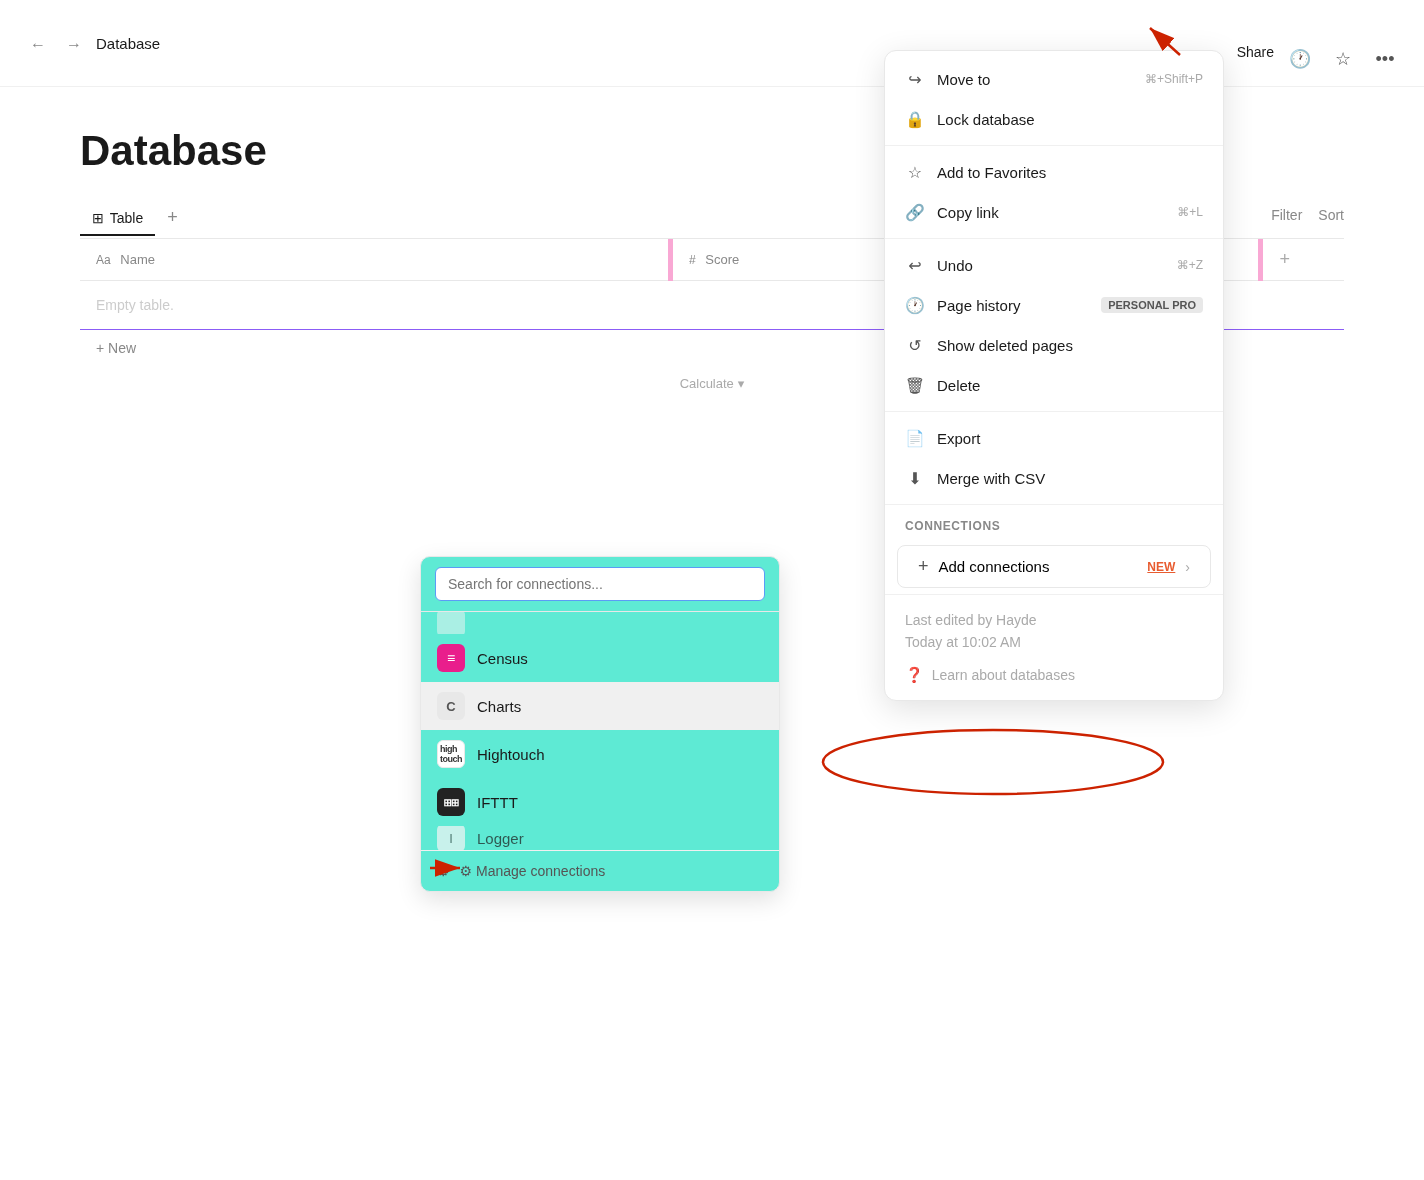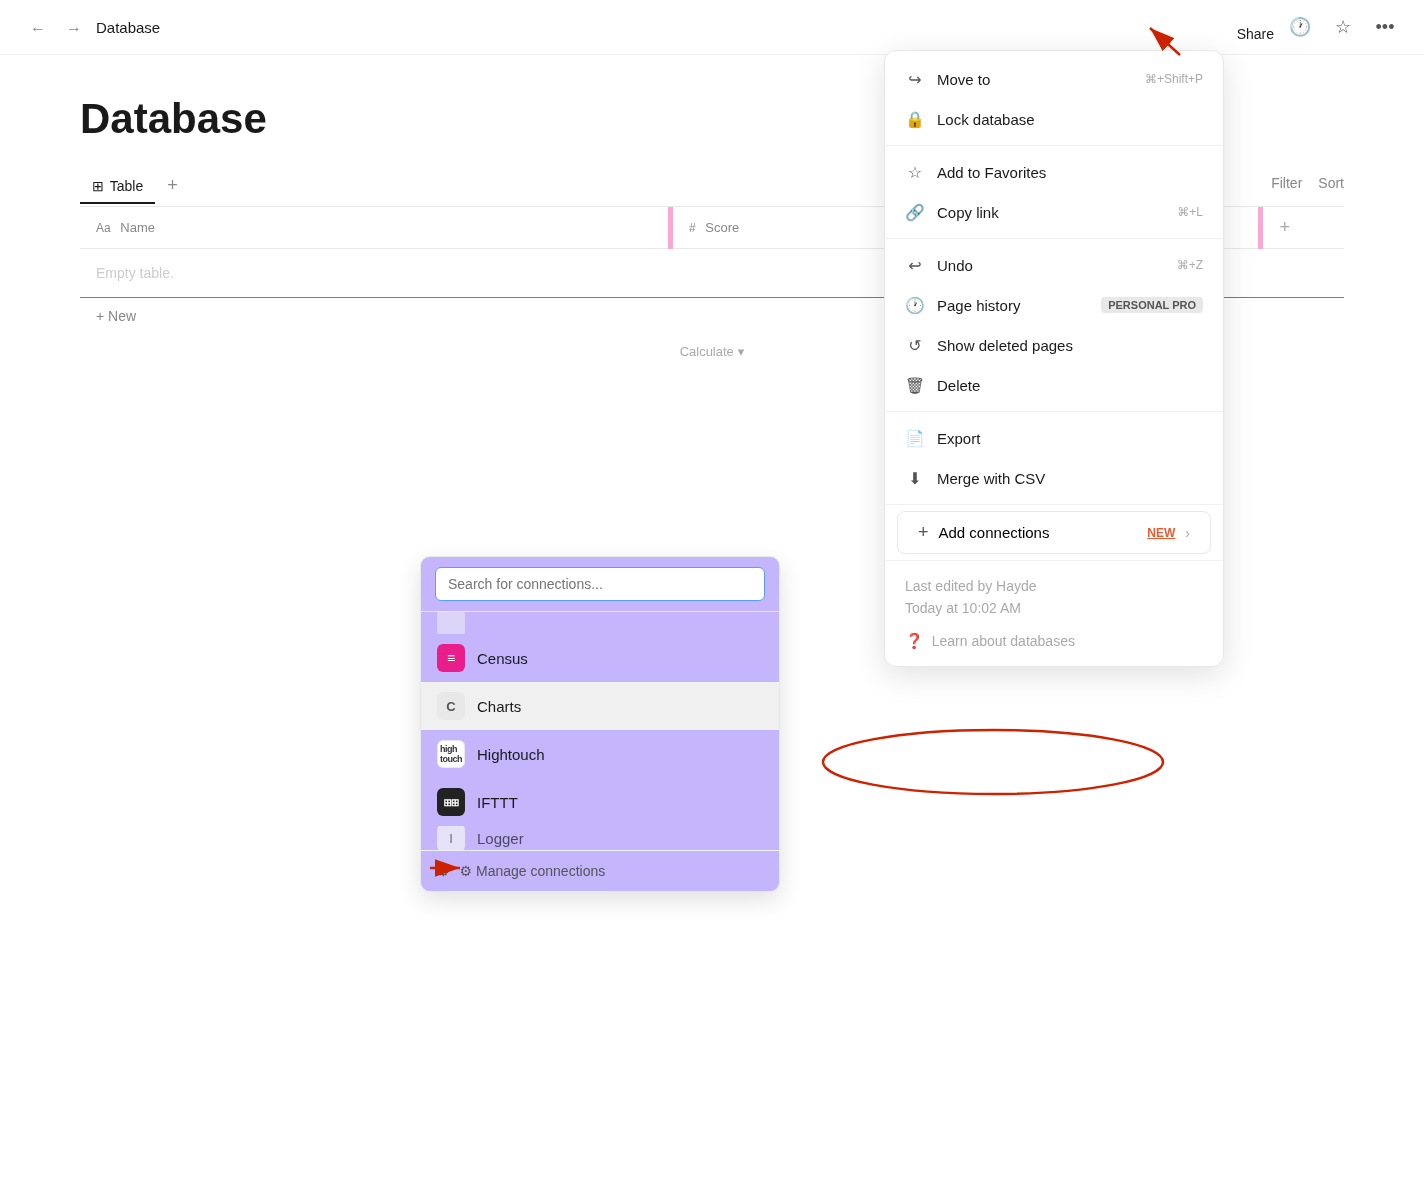--- a/index.html
+++ b/index.html
@@ -36,22 +36,23 @@
       color: #888;
       font-size: 16px;
     }
     .nav-title {
       font-size: 15px;
       font-weight: 500;
       color: #1a1a1a;
     }
     .nav-right {
       display: flex;
-      align-items: flex-end;
+      align-items: flex-start;
       gap: 12px;
+      margin-top: 32px;
     }
     .nav-share-btn {
       font-size: 14px;
       font-weight: 500;
       color: #1a1a1a;
       cursor: pointer;
     }
     .nav-icon-btn {
       width: 30px;
       height: 30px;
@@ -250,21 +251,21 @@
       color: #aaa;
       cursor: pointer;
     }
 
     
     .conn-dropdown {
       position: absolute;
       top: 556px;
       left: 420px;
       width: 360px;
-      background: #c4b5fd;
+      background: #5eead4;
       border: 1px solid #e8e8e8;
       border-radius: 10px;
       box-shadow: 0 8px 24px rgba(0,0,0,0.12);
       z-index: 200;
       overflow: hidden;
     }
     .conn-search {
       padding: 10px 14px;
       border-bottom: 1px solid #e8e8e8;
     }
@@ -434,20 +435,23 @@
     <span class="menu-item-icon">📄</span>
     <span class="menu-item-label">Export</span>
   </div>
 
   <div class="menu-item">
     <span class="menu-item-icon">⬇</span>
     <span class="menu-item-label">Merge with CSV</span>
   </div>
   <div class="menu-divider"></div>
 
+  <div class="connections-section">
+    <div class="connections-label">Connections</div>
+  </div>
 
   <div class="add-connections-row">
     <span style="font-size:18px; color:#555;">+</span>
     <span class="add-conn-label">Add connections</span>
     <span class="add-conn-new">NEW</span>
     <span class="add-conn-arrow">›</span>
   </div>
   <div class="menu-divider"></div>
 
   <div class="last-edited">

